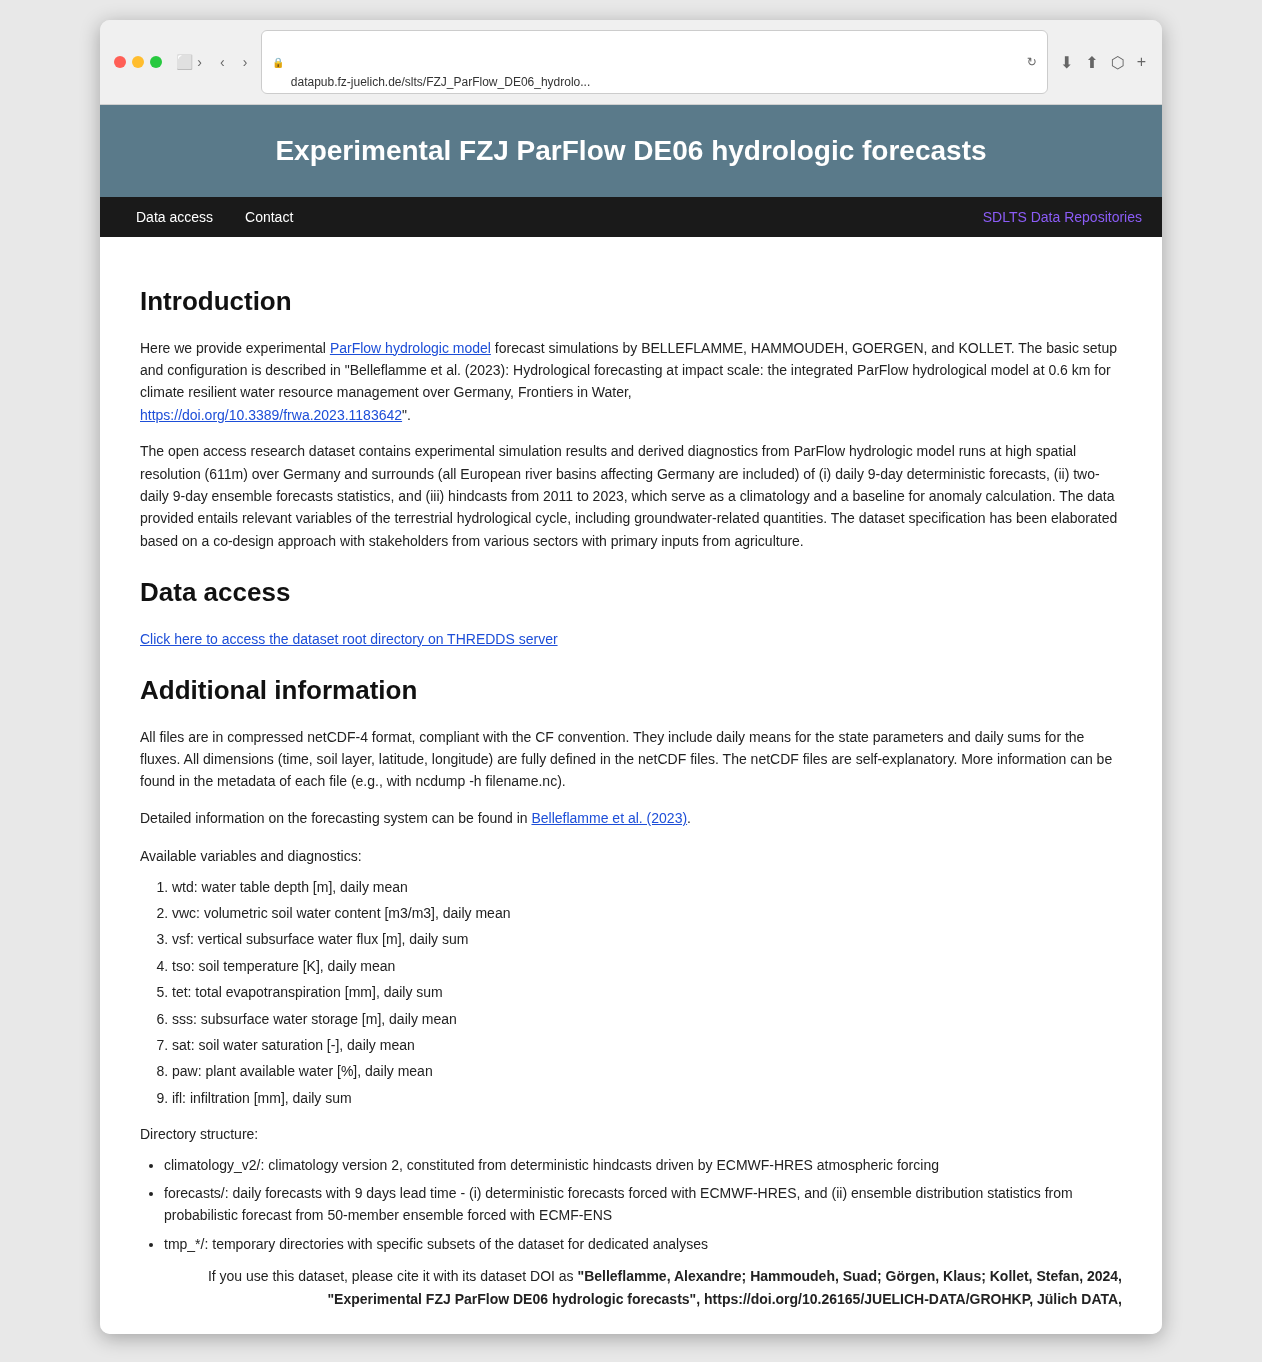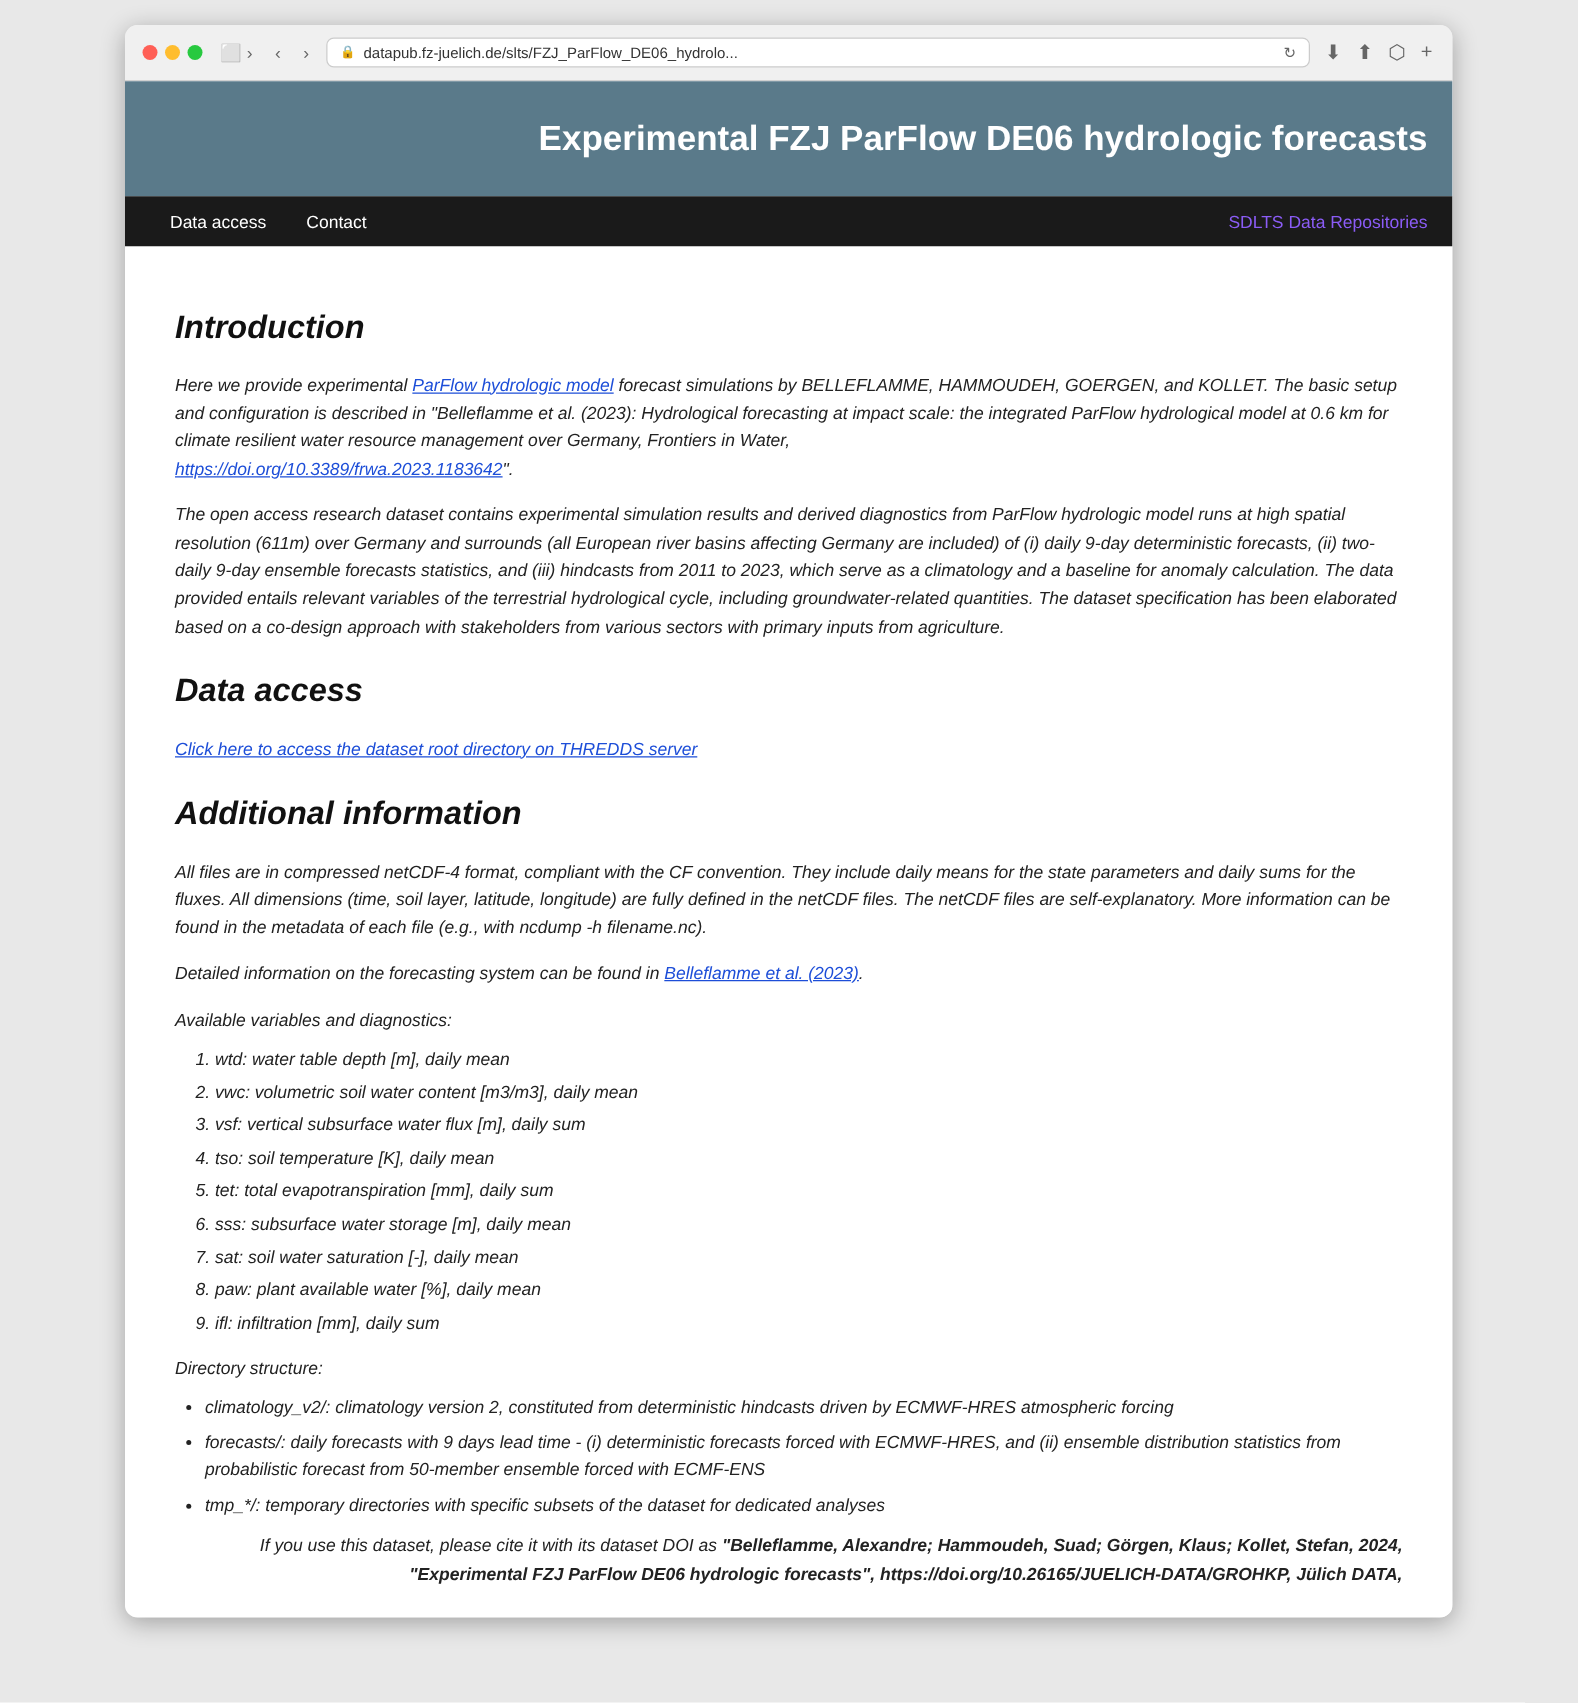--- a/index.html
+++ b/index.html
@@ -69,20 +69,21 @@
       font-size: 10px;
       color: #888;
     }
 
     .address-text {
       font-size: 12px;
       color: #333;
       white-space: nowrap;
       overflow: hidden;
       text-overflow: ellipsis;
+      margin-top: 40px;
     }
 
     .browser-actions {
       display: flex;
       gap: 8px;
       align-items: center;
     }
 
     .browser-action-btn {
       background: none;
@@ -94,21 +95,21 @@
     }
 
     
     .page-wrapper {
       background: white;
     }
 
     .page-header {
       background: #5a7a8a;
       padding: 30px 20px;
-      text-align: right;
+      text-align: center;
     }
 
     .page-header h1 {
       color: white;
       font-size: 28px;
       font-weight: bold;
     }
 
     .nav-bar {
       background: #1a1a1a;
@@ -136,21 +137,20 @@
       font-size: 14px;
       padding: 12px 0;
     }
 
     .main-content {
       padding: 24px 40px;
       max-width: 1062px;
       font-size: 14px;
       line-height: 1.6;
       color: #222;
-      font-style: italic;
     }
 
     .section-title {
       font-size: 26px;
       font-weight: bold;
       margin: 20px 0 14px 0;
       color: #111;
     }
 
     .intro-text {

